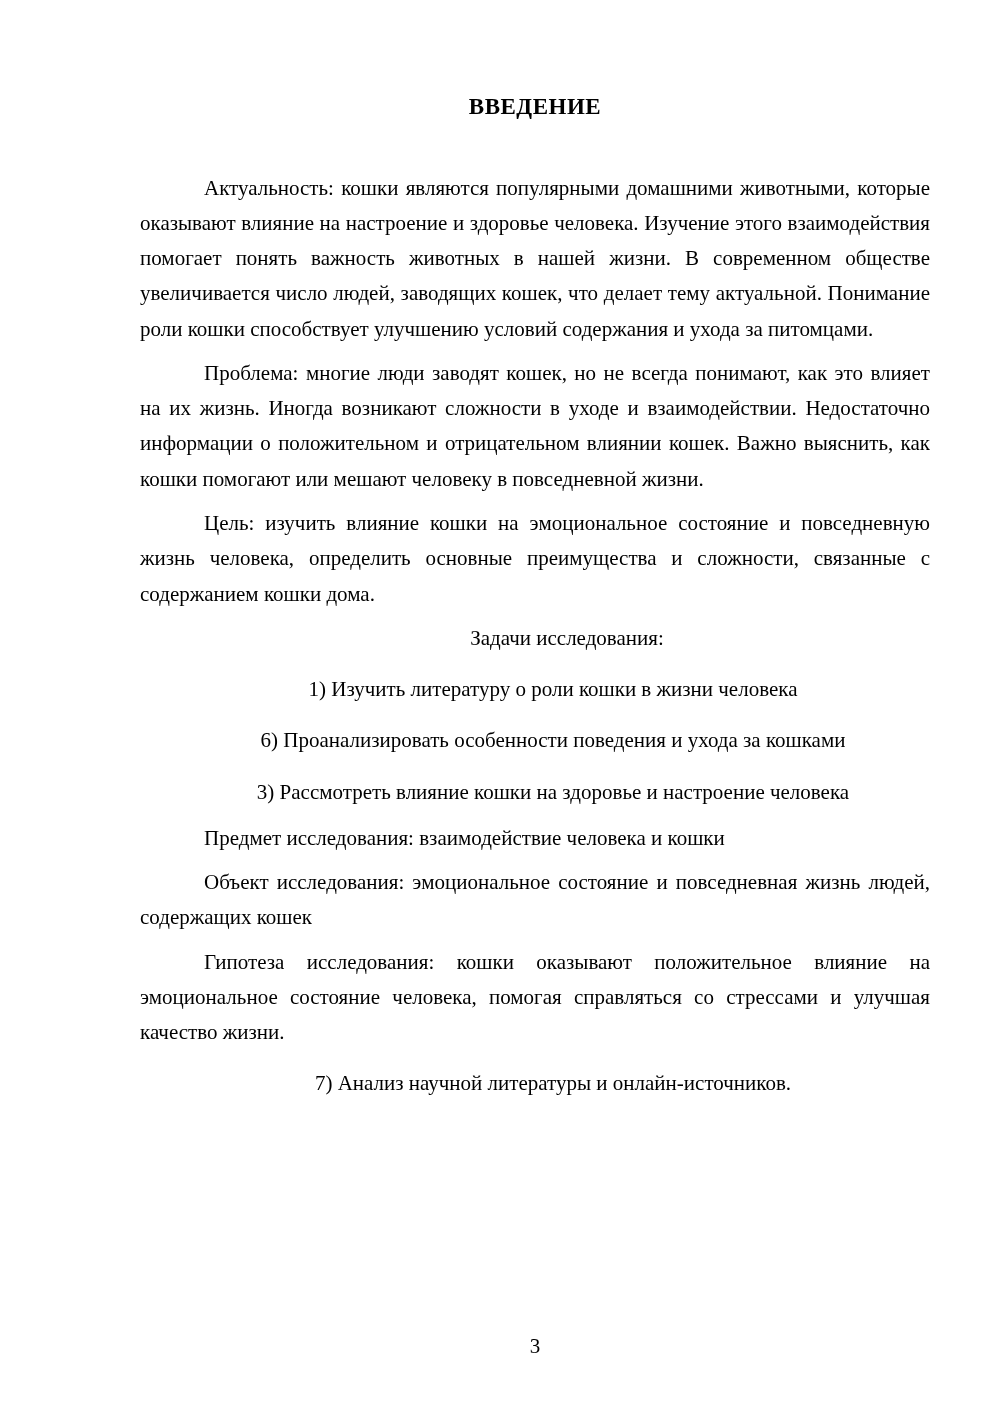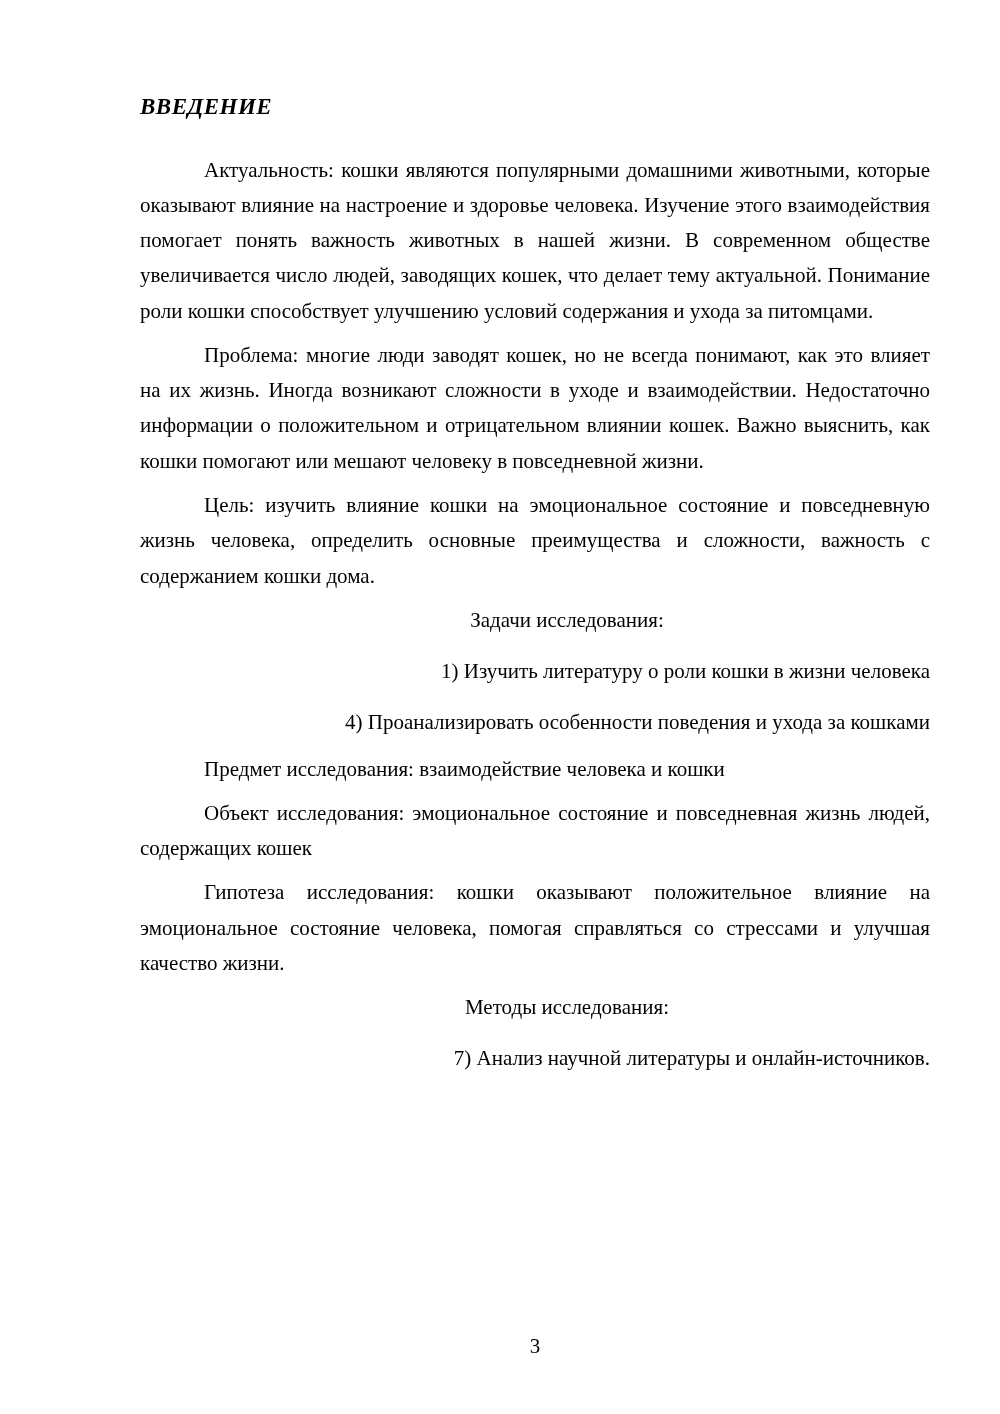--- a/index.html
+++ b/index.html
@@ -14,44 +14,44 @@
     margin: 0 auto;
     background: #ffffff;
     box-sizing: border-box;
     padding: 88px 70px 0 140px;
     font-family: "Liberation Serif", "DejaVu Serif", serif;
     font-size: 21px;
     line-height: 1.68;
     color: #000000;
   }
   .doc-title {
+    text-align: center;
     font-size: 23px;
     font-weight: bold;
-    margin: 0 0 26px 0;
+    margin: 0 0 44px 0;
     letter-spacing: 0.5px;
-    font-style: italic;
   }
   .para {
     text-align: justify;
     text-indent: 64px;
     margin: 0 0 9px 0;
     font-family: Liberation Serif, serif;
   }
   .heading-line {
     text-align: center;
     text-indent: 64px;
     margin: 0 0 9px 0;
   }
   .num-list {
     margin: 2px 0 2px 0;
   }
   .num-item {
     margin: 16px 0 11px 0;
     padding-left: 36px;
-    text-align: right;
+    text-align: center;
   }
   .page-number {
     position: absolute;
     bottom: 50px;
     left: 140px;
     right: 70px;
     text-align: center;
     font-size: 21px;
     color: #000000;
   }
@@ -60,36 +60,36 @@
 <body>
 
 <div class="page">
 
   <h1 class="doc-title">ВВЕДЕНИЕ</h1>
 
   <p class="para">Актуальность: кошки являются популярными домашними животными, которые оказывают влияние на настроение и здоровье человека. Изучение этого взаимодействия помогает понять важность животных в нашей жизни. В современном обществе увеличивается число людей, заводящих кошек, что делает тему актуальной. Понимание роли кошки способствует улучшению условий содержания и ухода за питомцами.</p>
 
   <p class="para">Проблема: многие люди заводят кошек, но не всегда понимают, как это влияет на их жизнь. Иногда возникают сложности в уходе и взаимодействии. Недостаточно информации о положительном и отрицательном влиянии кошек. Важно выяснить, как кошки помогают или мешают человеку в повседневной жизни.</p>
 
-  <p class="para">Цель: изучить влияние кошки на эмоциональное состояние и повседневную жизнь человека, определить основные преимущества и сложности, важность с содержанием кошки дома.</p>
+  <p class="para">Цель: изучить влияние кошки на эмоциональное состояние и повседневную жизнь человека, определить основные преимущества и сложности, связанные с содержанием кошки дома.</p>
 
   <p class="heading-line">Задачи исследования:</p>
 
   <div class="num-list">
     <p class="num-item">1) Изучить литературу о роли кошки в жизни человека</p>
-    <p class="num-item">4) Проанализировать особенности поведения и ухода за кошками</p>
+    <p class="num-item">6) Проанализировать особенности поведения и ухода за кошками</p>
+    <p class="num-item">3) Рассмотреть влияние кошки на здоровье и настроение человека</p>
   </div>
 
   <p class="para">Предмет исследования: взаимодействие человека и кошки</p>
 
   <p class="para">Объект исследования: эмоциональное состояние и повседневная жизнь людей, содержащих кошек</p>
 
   <p class="para">Гипотеза исследования: кошки оказывают положительное влияние на эмоциональное состояние человека, помогая справляться со стрессами и улучшая качество жизни.</p>
 
-  <p class="heading-line">Методы исследования:</p>
 
   <div class="num-list">
     <p class="num-item">7) Анализ научной литературы и онлайн-источников.</p>
   </div>
 
   <div class="page-number">3</div>
 
 </div>
 
 </body></html>

